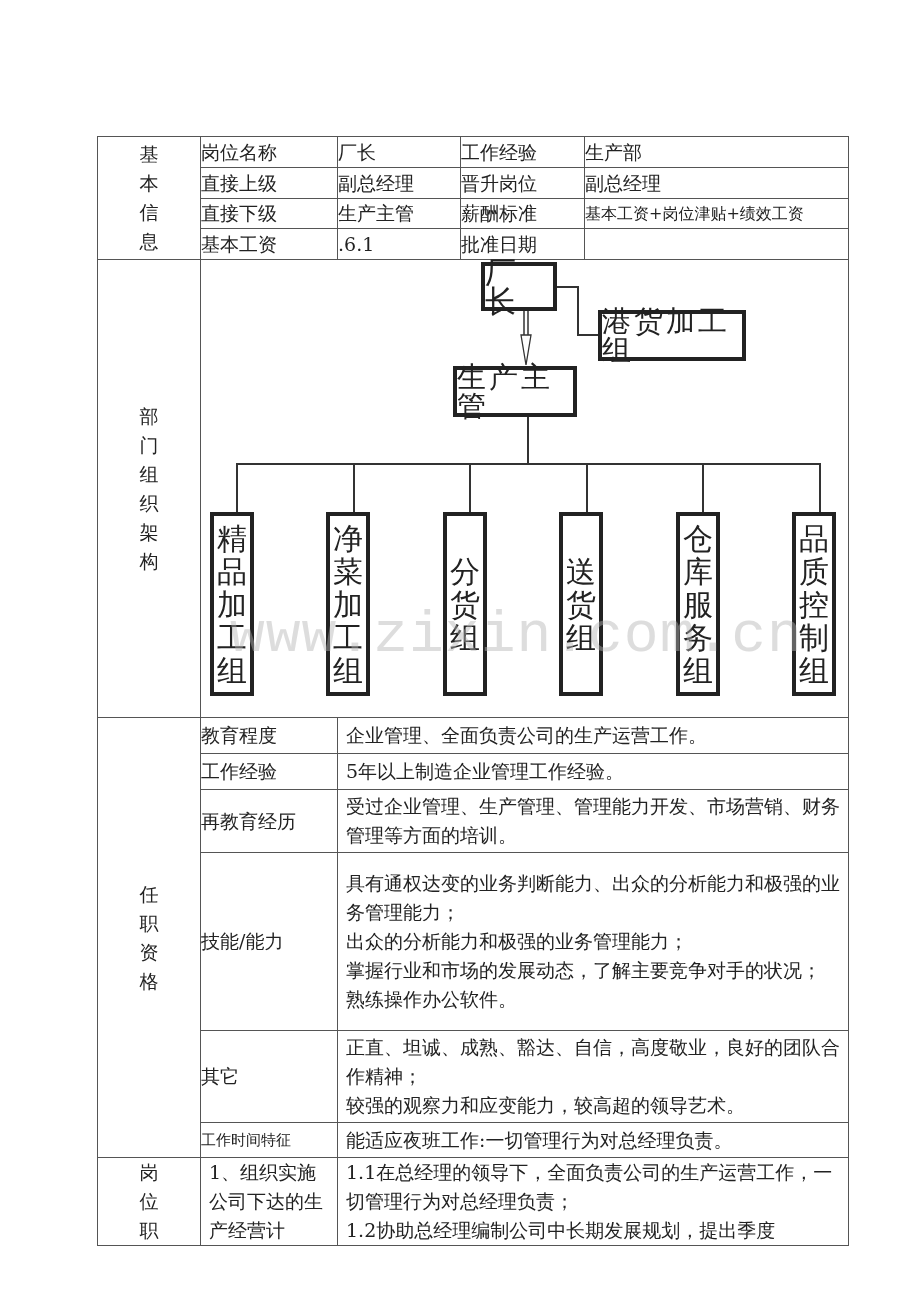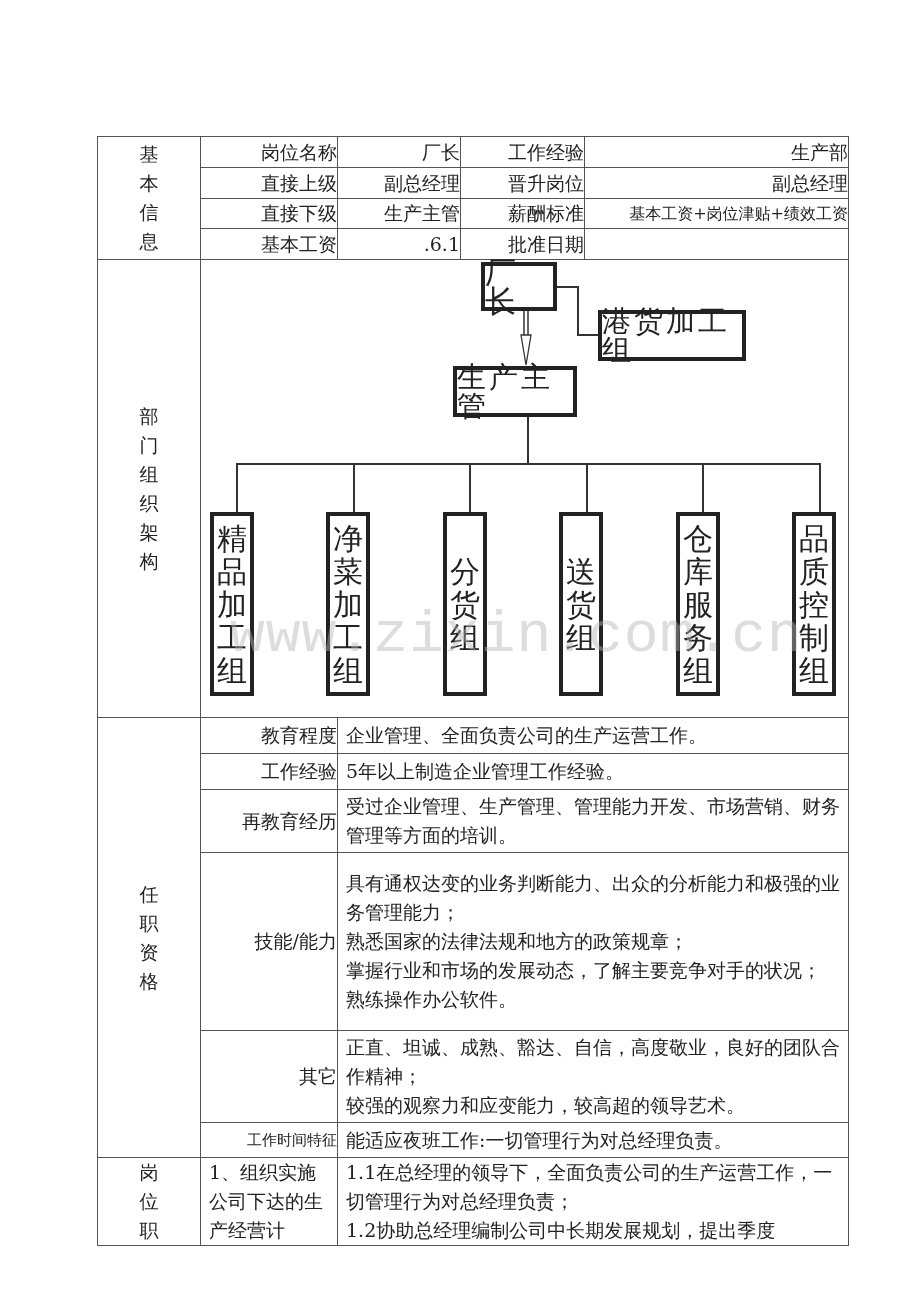--- a/index.html
+++ b/index.html
@@ -2,21 +2,21 @@
 <html><head>
 <meta charset="utf-8">
 <style>
   html,body{margin:0;padding:0;background:#fff;}
   body{width:920px;height:1302px;position:relative;overflow:hidden;
        font-family:"DejaVu Serif","Liberation Serif",serif;color:#222;}
   .doc-table{position:absolute;left:97px;top:136px;width:751px;border-collapse:collapse;table-layout:fixed;}
   .doc-table td{border:1px solid #555;padding:0;font-size:19px;line-height:29px;vertical-align:middle;}
   .sec{text-align:center;}
   .sec span{display:block;line-height:29px;}
-  .c{text-align:right;}
+  .c{text-align:left;}
   .l{text-align:left;padding:2px 8px !important;}
   .small{font-size:16px !important;}
   .xs{font-size:15px !important;}
   .org{position:relative;height:456px;}
   .box{position:absolute;border:4px solid #222;background:#fff;box-sizing:border-box;
        font-family:"DejaVu Sans","Liberation Sans",sans-serif;color:#222;display:flex;align-items:center;justify-content:center;}
   .hbox{font-size:31px;letter-spacing:4px;}
   .vbox{flex-direction:column;font-size:30px;line-height:33px;width:44px;height:184px;}
   .line{position:absolute;background:#333;}
   .wm{position:absolute;left:230px;top:603px;font-family:Liberation Mono, monospace;
@@ -165,21 +165,21 @@
     <td colspan="3" class="l">5年以上制造企业管理工作经验。</td>
   </tr>
   <tr style="height:57px">
     <td class="c">再教育经历</td>
     <td colspan="3" class="l">受过企业管理、生产管理、管理能力开发、市场营销、财务管理等方面的培训。</td>
   </tr>
   <tr style="height:178px">
     <td class="c">技能/能力</td>
     <td colspan="3" class="l">
       <div>具有通权达变的业务判断能力、出众的分析能力和极强的业务管理能力；</div>
-      <div>熟悉国家的法律法规和地方的政策规章；</div>
+      <div>出众的分析能力和极强的业务管理能力；</div>
       <div>掌握行业和市场的发展动态，了解主要竞争对手的状况；</div>
       <div>熟练操作办公软件。</div>
     </td>
   </tr>
   <tr style="height:90px">
     <td class="c">其它</td>
     <td colspan="3" class="l">
       <div>正直、坦诚、成熟、豁达、自信，高度敬业，良好的团队合作精神；</div>
       <div>较强的观察力和应变能力，较高超的领导艺术。</div>
     </td>

